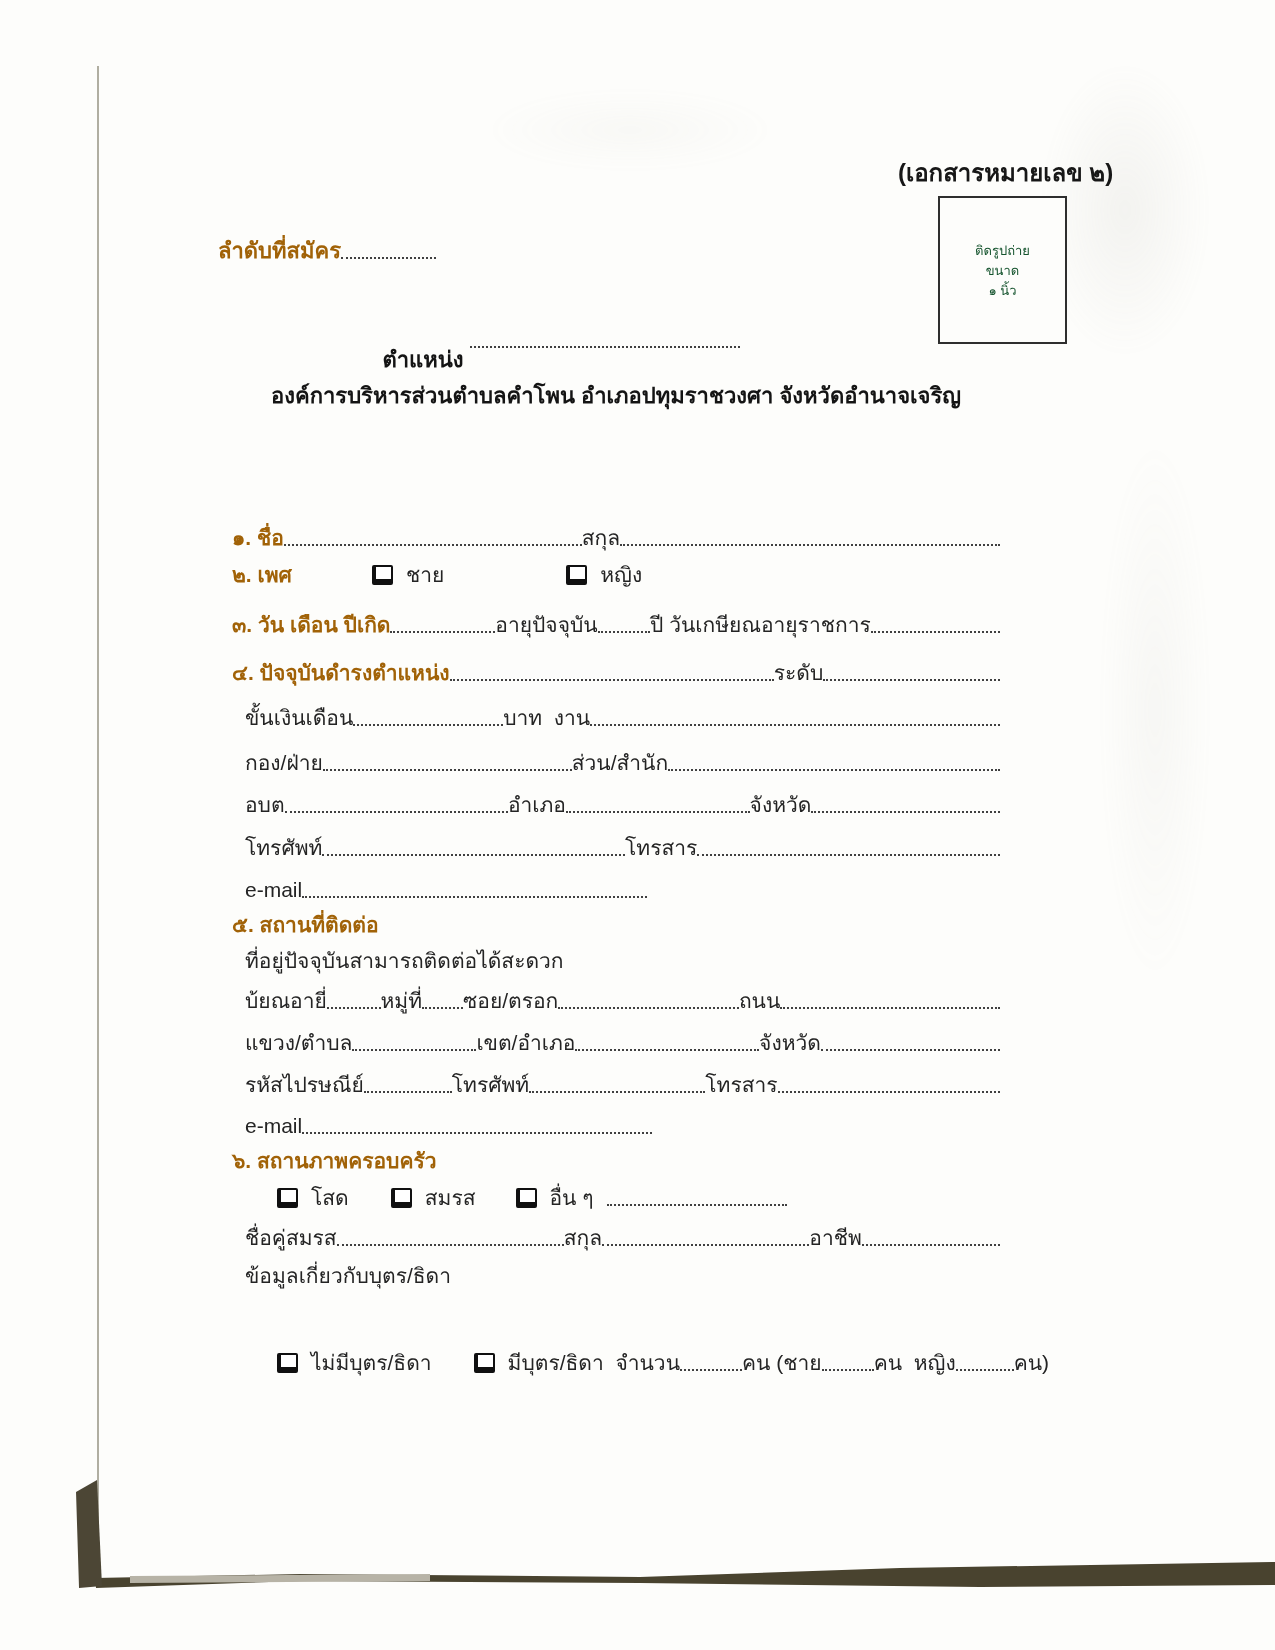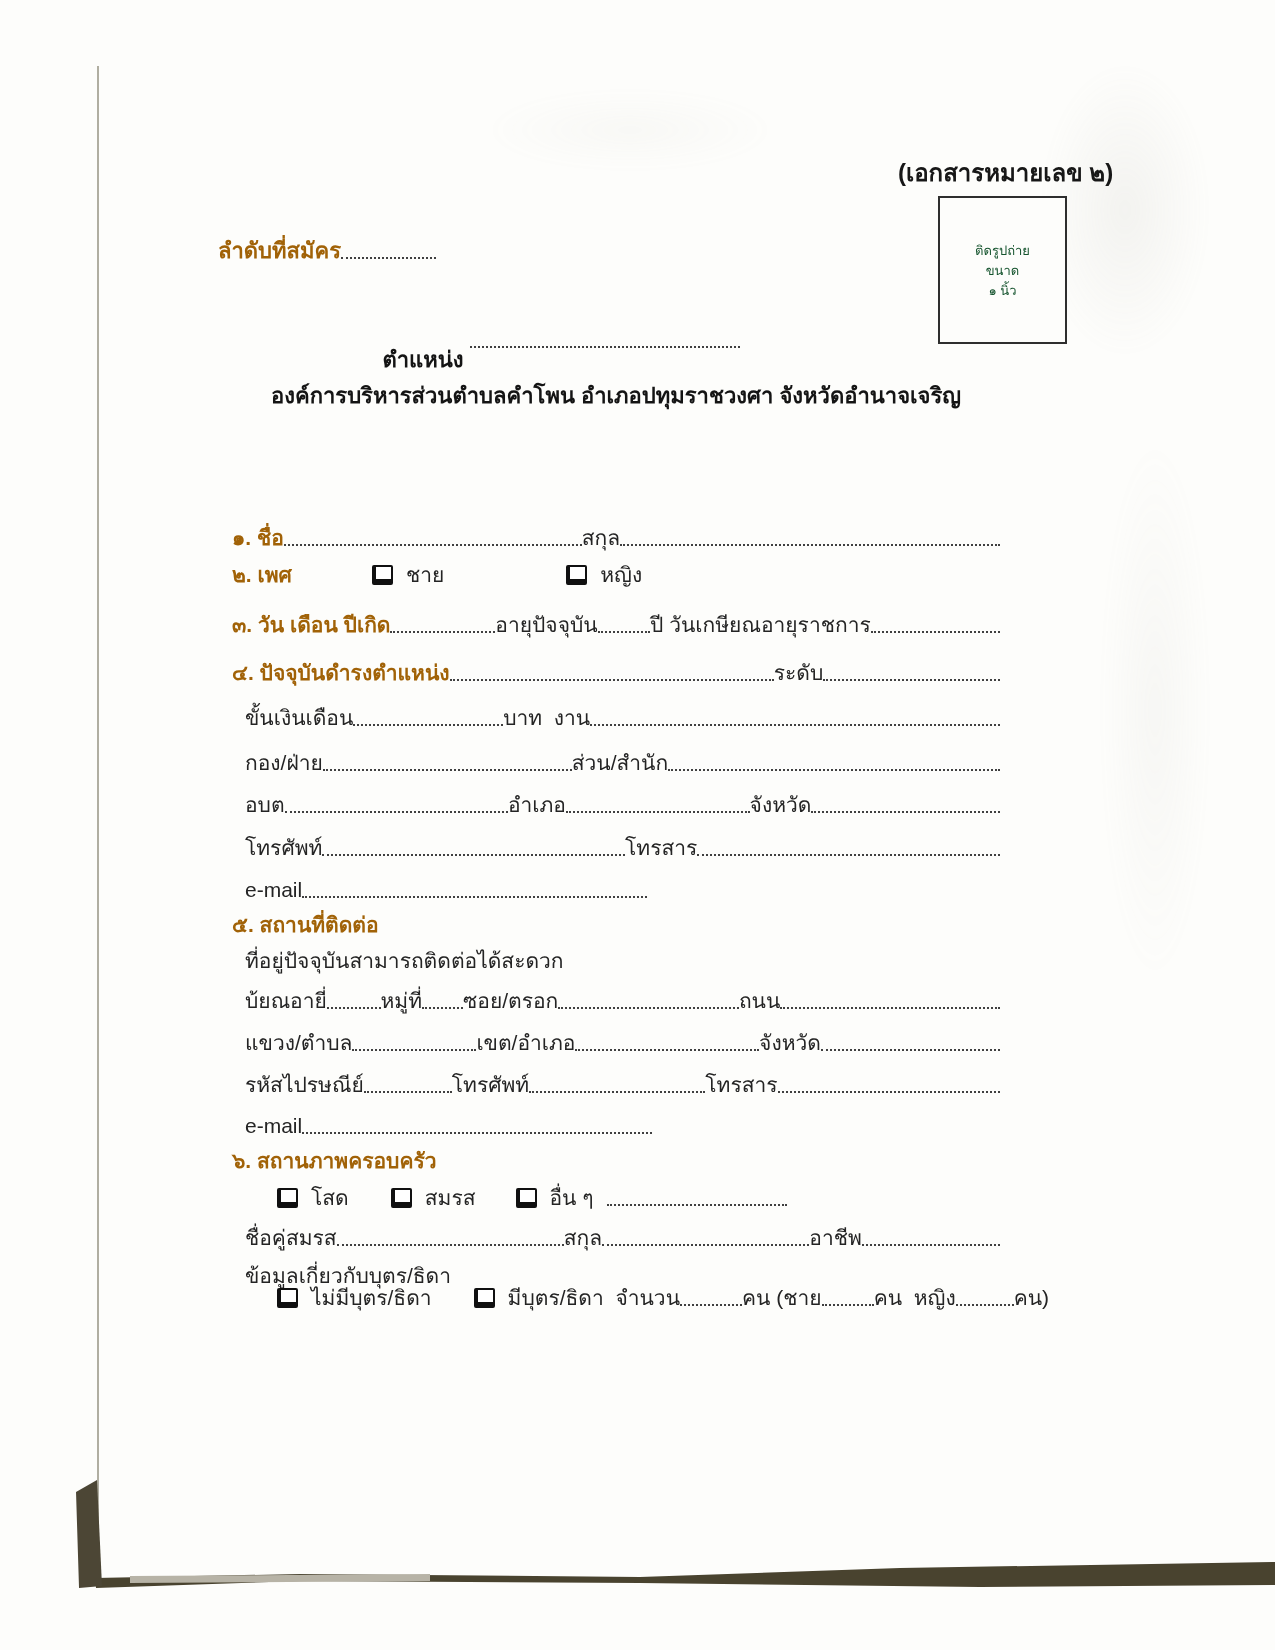--- a/index.html
+++ b/index.html
@@ -215,21 +215,21 @@
       <span class="lbl">สกุล</span>
       <span class="dots grow" style="flex-grow:21"></span>
       <span class="lbl">อาชีพ</span>
       <span class="dots grow" style="flex-grow:14"></span>
     </div>
 
     <div class="row ind" style="top:1253px">
       <span class="lbl">ข้อมูลเกี่ยวกับบุตร/ธิดา</span>
     </div>
 
-    <div class="row" style="top:1275px;width:862px">
+    <div class="row" style="top:1340px;width:862px">
       <span class="cb" style="margin-left:45px"></span>
       <span class="lbl">ไม่มีบุตร/ธิดา</span>
       <span class="cb" style="margin-left:42px"></span>
       <span class="lbl">มีบุตร/ธิดา  จำนวน</span>
       <span class="dots" style="width:62px"></span>
       <span class="lbl">คน (ชาย</span>
       <span class="dots" style="width:52px"></span>
       <span class="lbl">คน  หญิง</span>
       <span class="dots" style="width:58px"></span>
       <span class="lbl">คน)</span>

